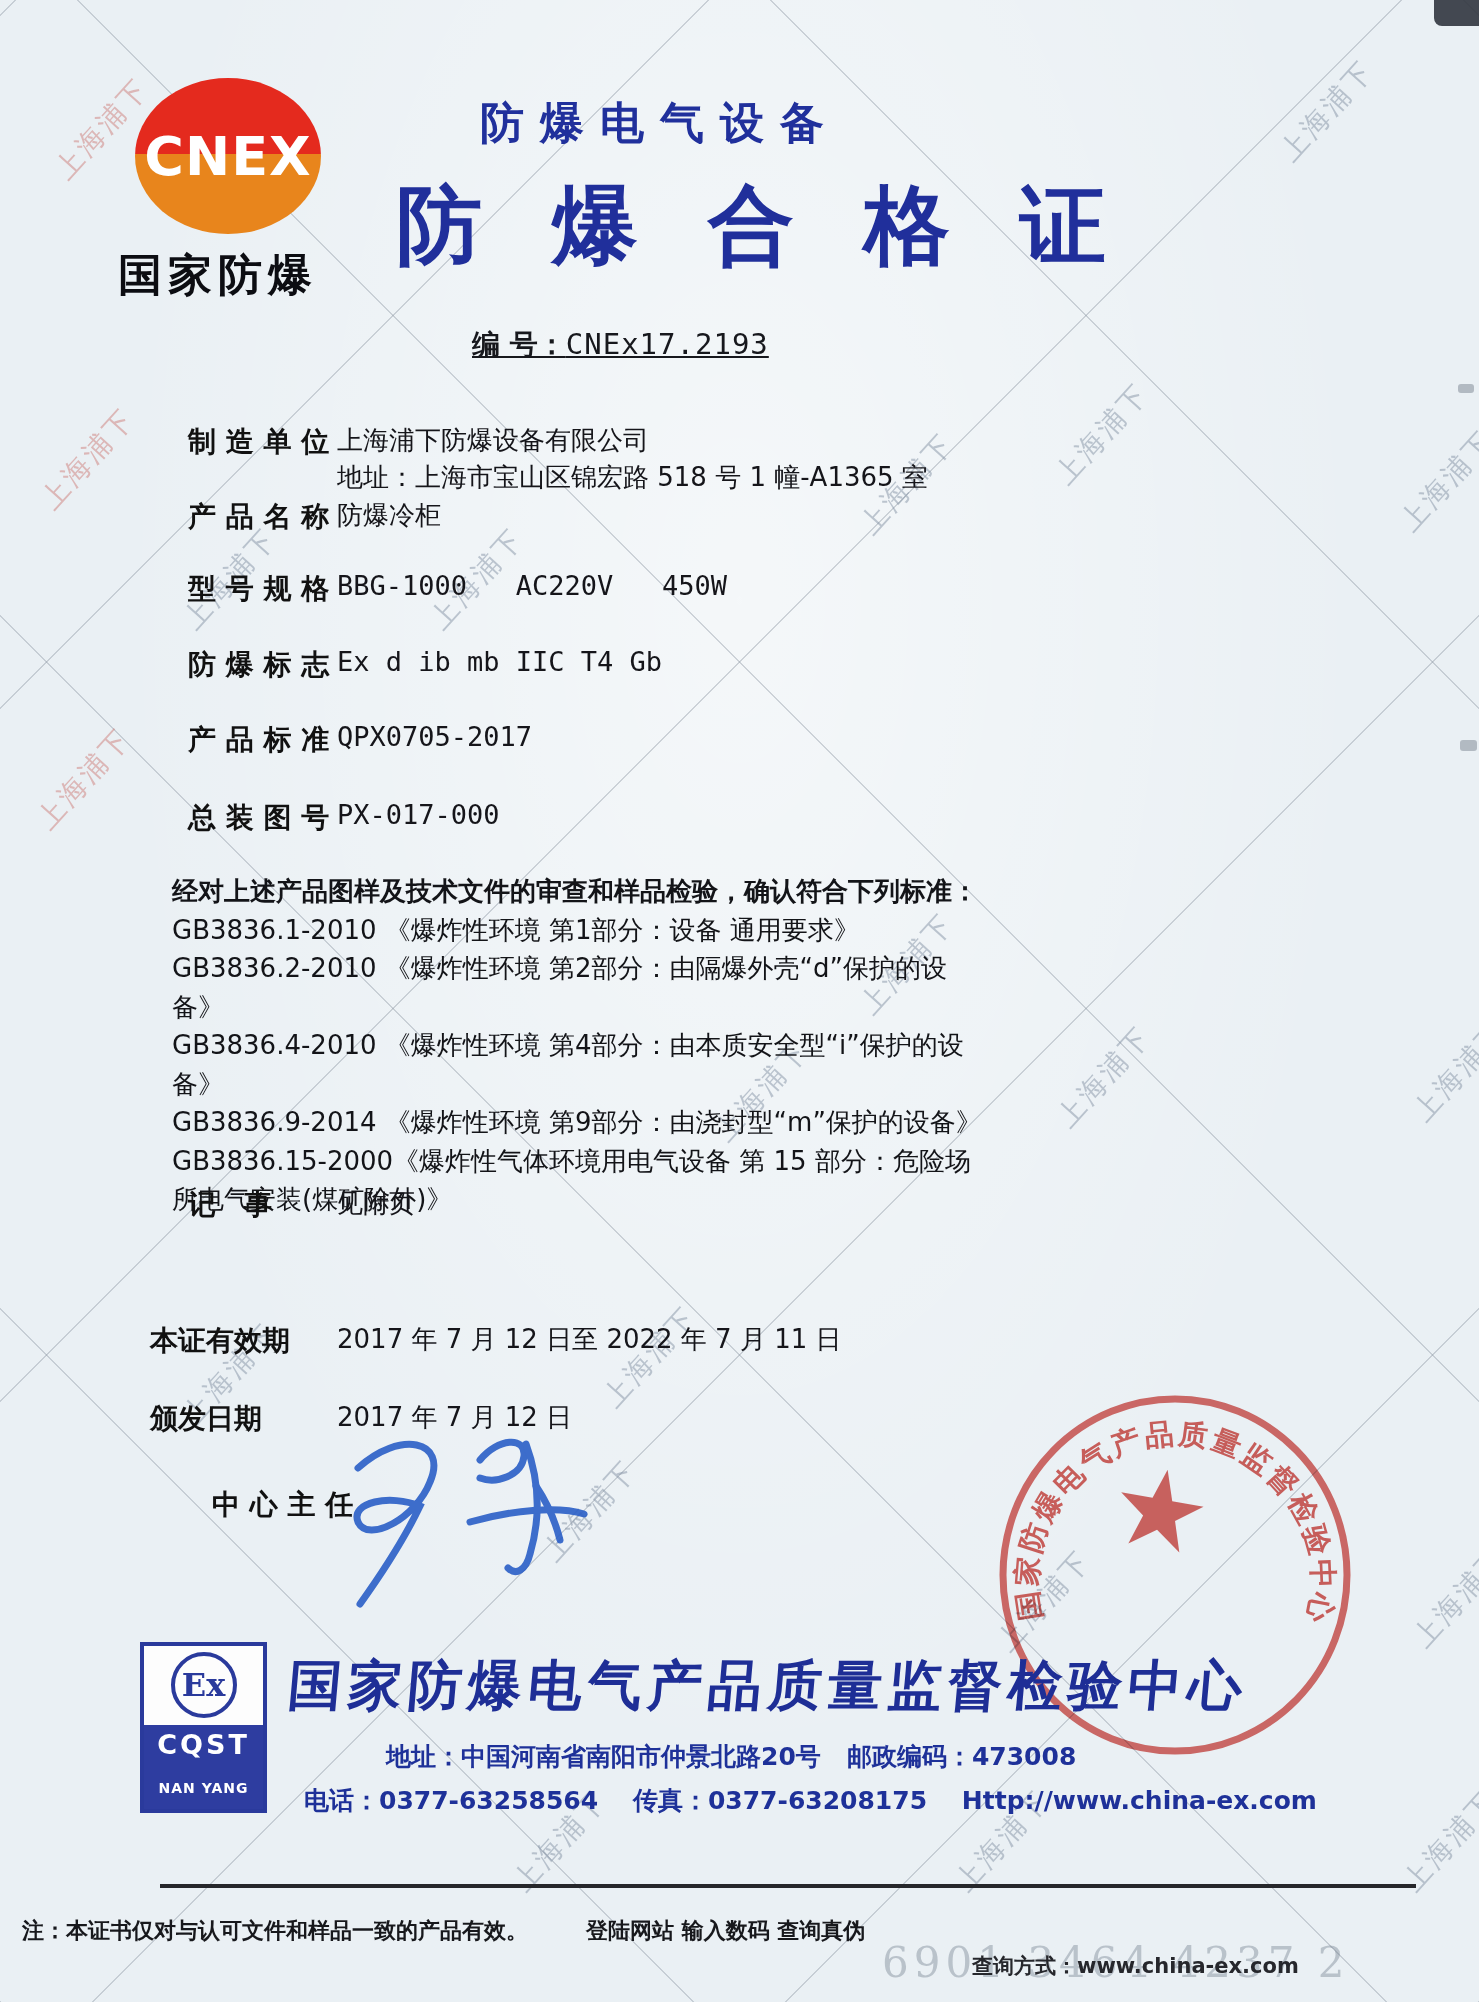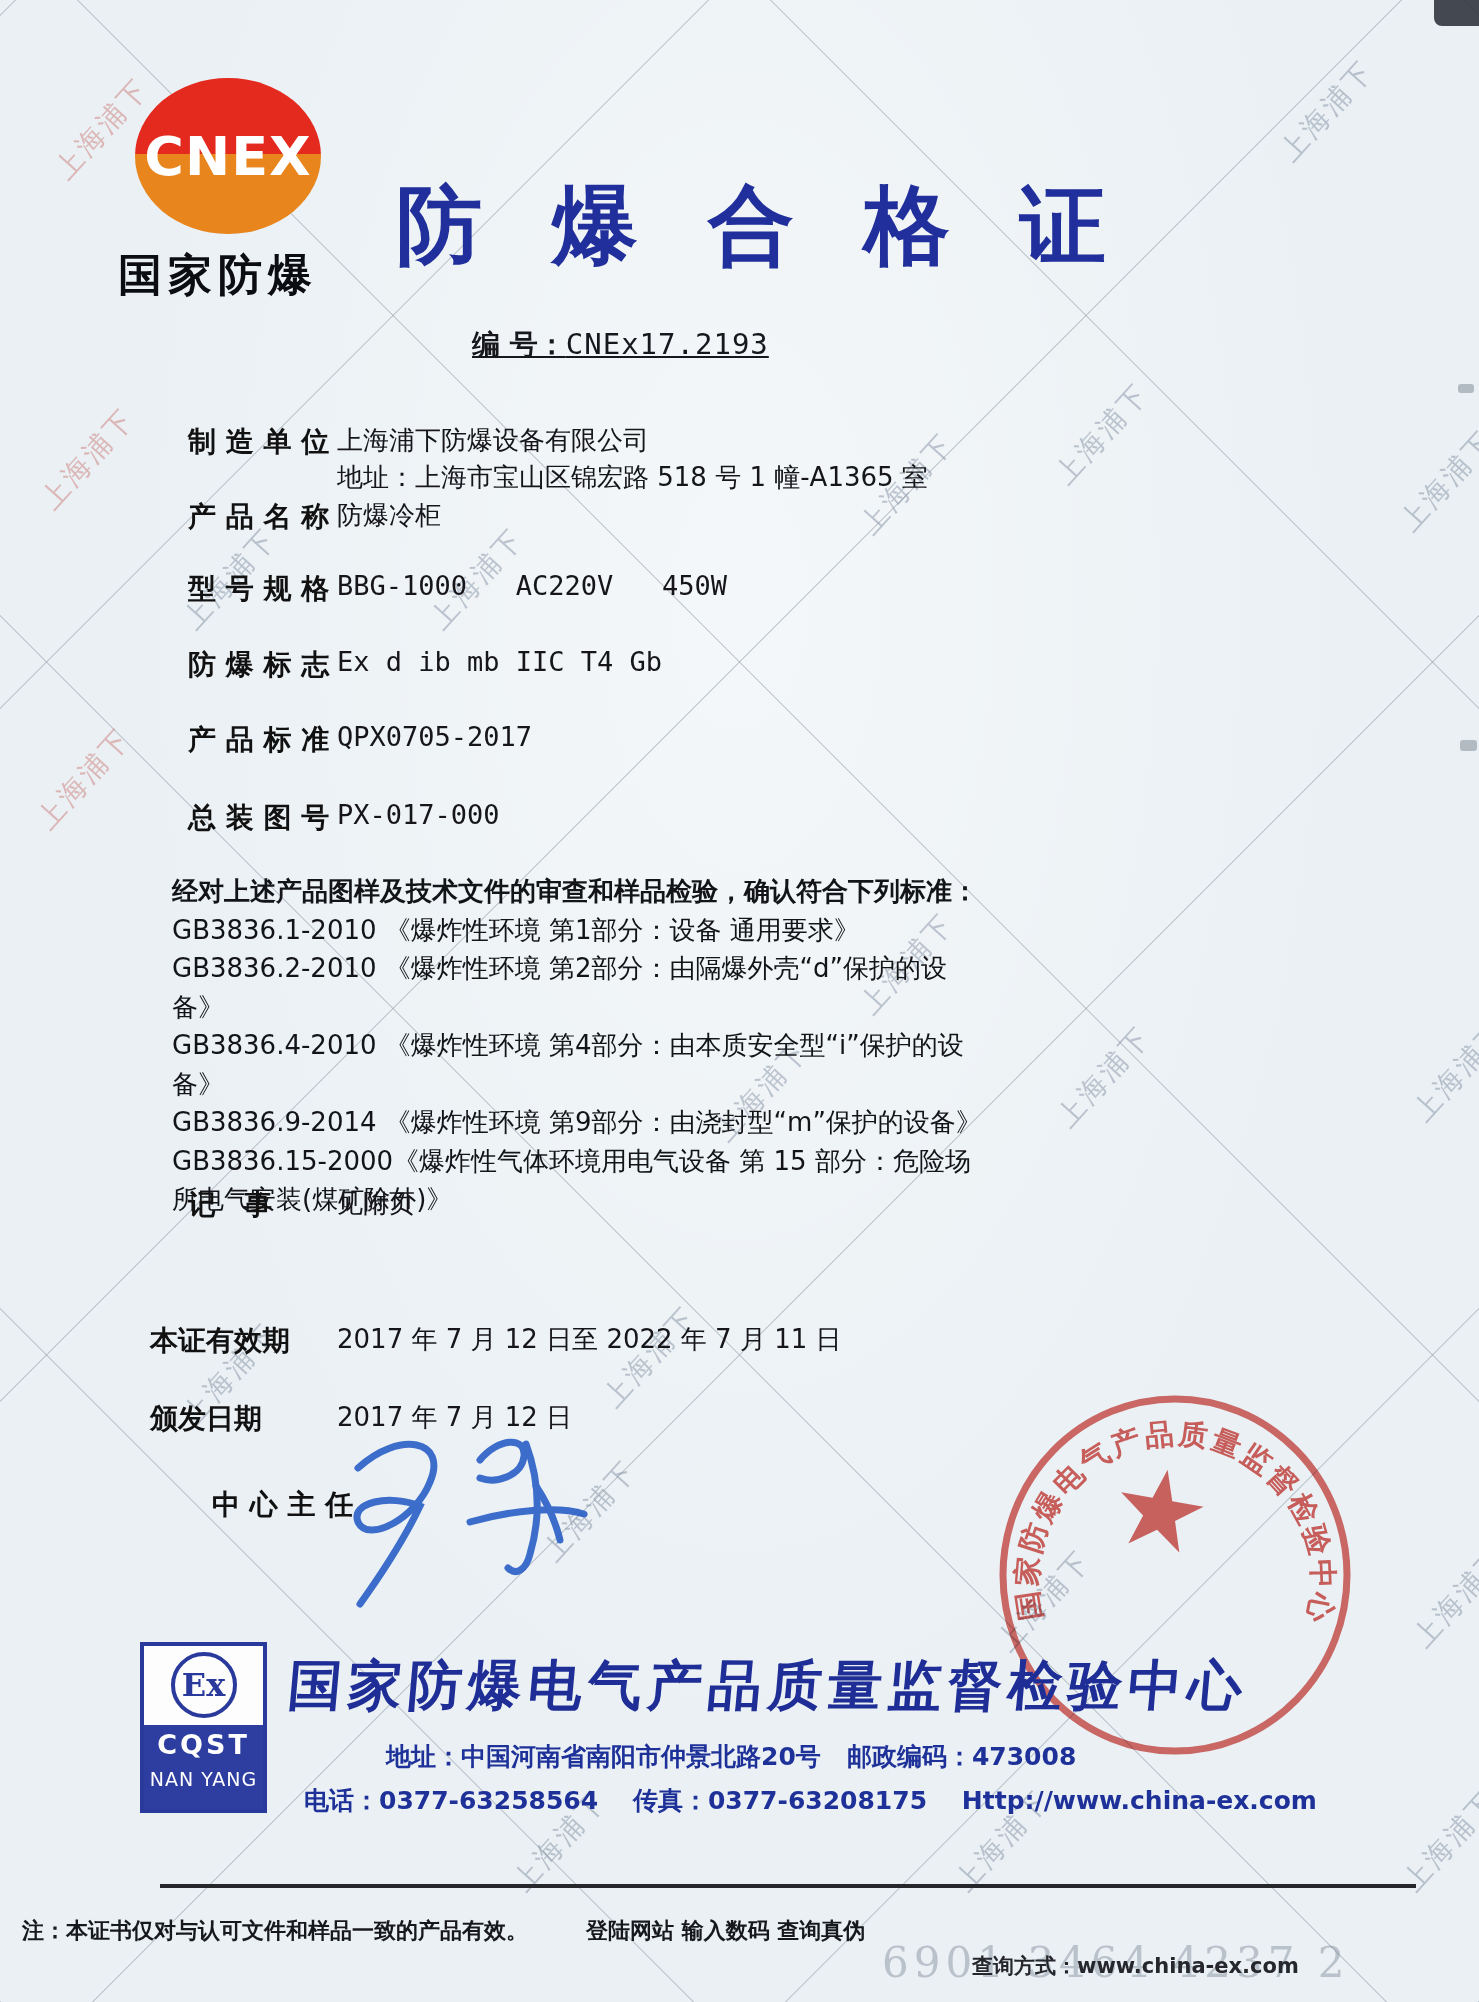--- a/index.html
+++ b/index.html
@@ -47,21 +47,21 @@
   
   .exbox{position:absolute;left:140px;top:1642px;width:127px;height:171px;background:#fdfdfd;
     border:4px solid #2a3a9c;box-sizing:border-box;}
   .excircle{width:66px;height:66px;border:4px solid #2a3a9c;border-radius:50%;margin:6px auto 0;
     display:flex;align-items:center;justify-content:center;box-sizing:border-box;}
   .excircle span{font-family:"DejaVu Serif","Liberation Serif",serif;font-weight:bold;
     font-size:32px;color:#2a3a9c;}
   .exbottom{position:absolute;left:0;right:0;bottom:0;height:84px;background:#2e3da0;color:#fff;
     text-align:center;}
   .exbottom .cqst{font-size:27px;font-weight:bold;letter-spacing:3px;margin-top:4px;}
-  .exbottom .ny{font-size:19px;font-weight:normal;letter-spacing:1px;margin-top:8px;}
+  .exbottom .ny{font-size:14px;font-weight:bold;letter-spacing:1px;margin-top:20px;}
   .center-name{position:absolute;left:288px;top:1650px;font-size:54px;font-weight:bold;color:#1e2e96;
     font-family:"DejaVu Serif","Liberation Serif",serif;letter-spacing:6px;white-space:nowrap;
     transform:skewX(-5deg);}
   .addr{position:absolute;left:386px;top:1740px;font-size:25px;font-weight:bold;color:#1e3199;white-space:pre;}
   .contact{position:absolute;left:304px;top:1784px;font-size:25px;font-weight:bold;color:#1e3199;white-space:pre;}
   .rule{position:absolute;left:160px;top:1884px;width:1256px;height:4px;background:#26272b;}
   .note{position:absolute;left:22px;top:1916px;font-size:22px;font-weight:bold;color:#17181c;white-space:nowrap;}
   .note .hint{margin-left:58px;}
   .bignum{position:absolute;left:452px;top:1942px;font-size:46px;color:#101114;letter-spacing:2px;
     font-family:"DejaVu Serif","Liberation Serif",serif;white-space:nowrap;}
@@ -103,20 +103,21 @@
   <span class="wm" style="left:1398px;top:1578px">上海浦下</span>
   <span class="wm" style="left:498px;top:1822px">上海浦下</span>
   <span class="wm" style="left:940px;top:1822px">上海浦下</span>
   <span class="wm" style="left:1388px;top:1822px">上海浦下</span>
 
   <div class="logo">
     <span class="logo-text">CNEX</span>
   </div>
   <div class="logo-caption">国家防爆</div>
 
+  <div class="hdr-sub">防爆电气设备</div>
   <div class="hdr-title">防 爆 合 格 证</div>
   <div class="cert-no">
     <span>编 号：</span><span class="val">CNEx17.2193</span>
   </div>
 
   <div class="flabel" style="top:423px">制 造 单 位</div>
   <div class="fvalue" style="top:423px">上海浦下防爆设备有限公司</div>
   <div class="fvalue" style="top:460px">地址：上海市宝山区锦宏路 518 号 1 幢-A1365 室</div>
 
   <div class="flabel" style="top:498px">产 品 名 称</div>

